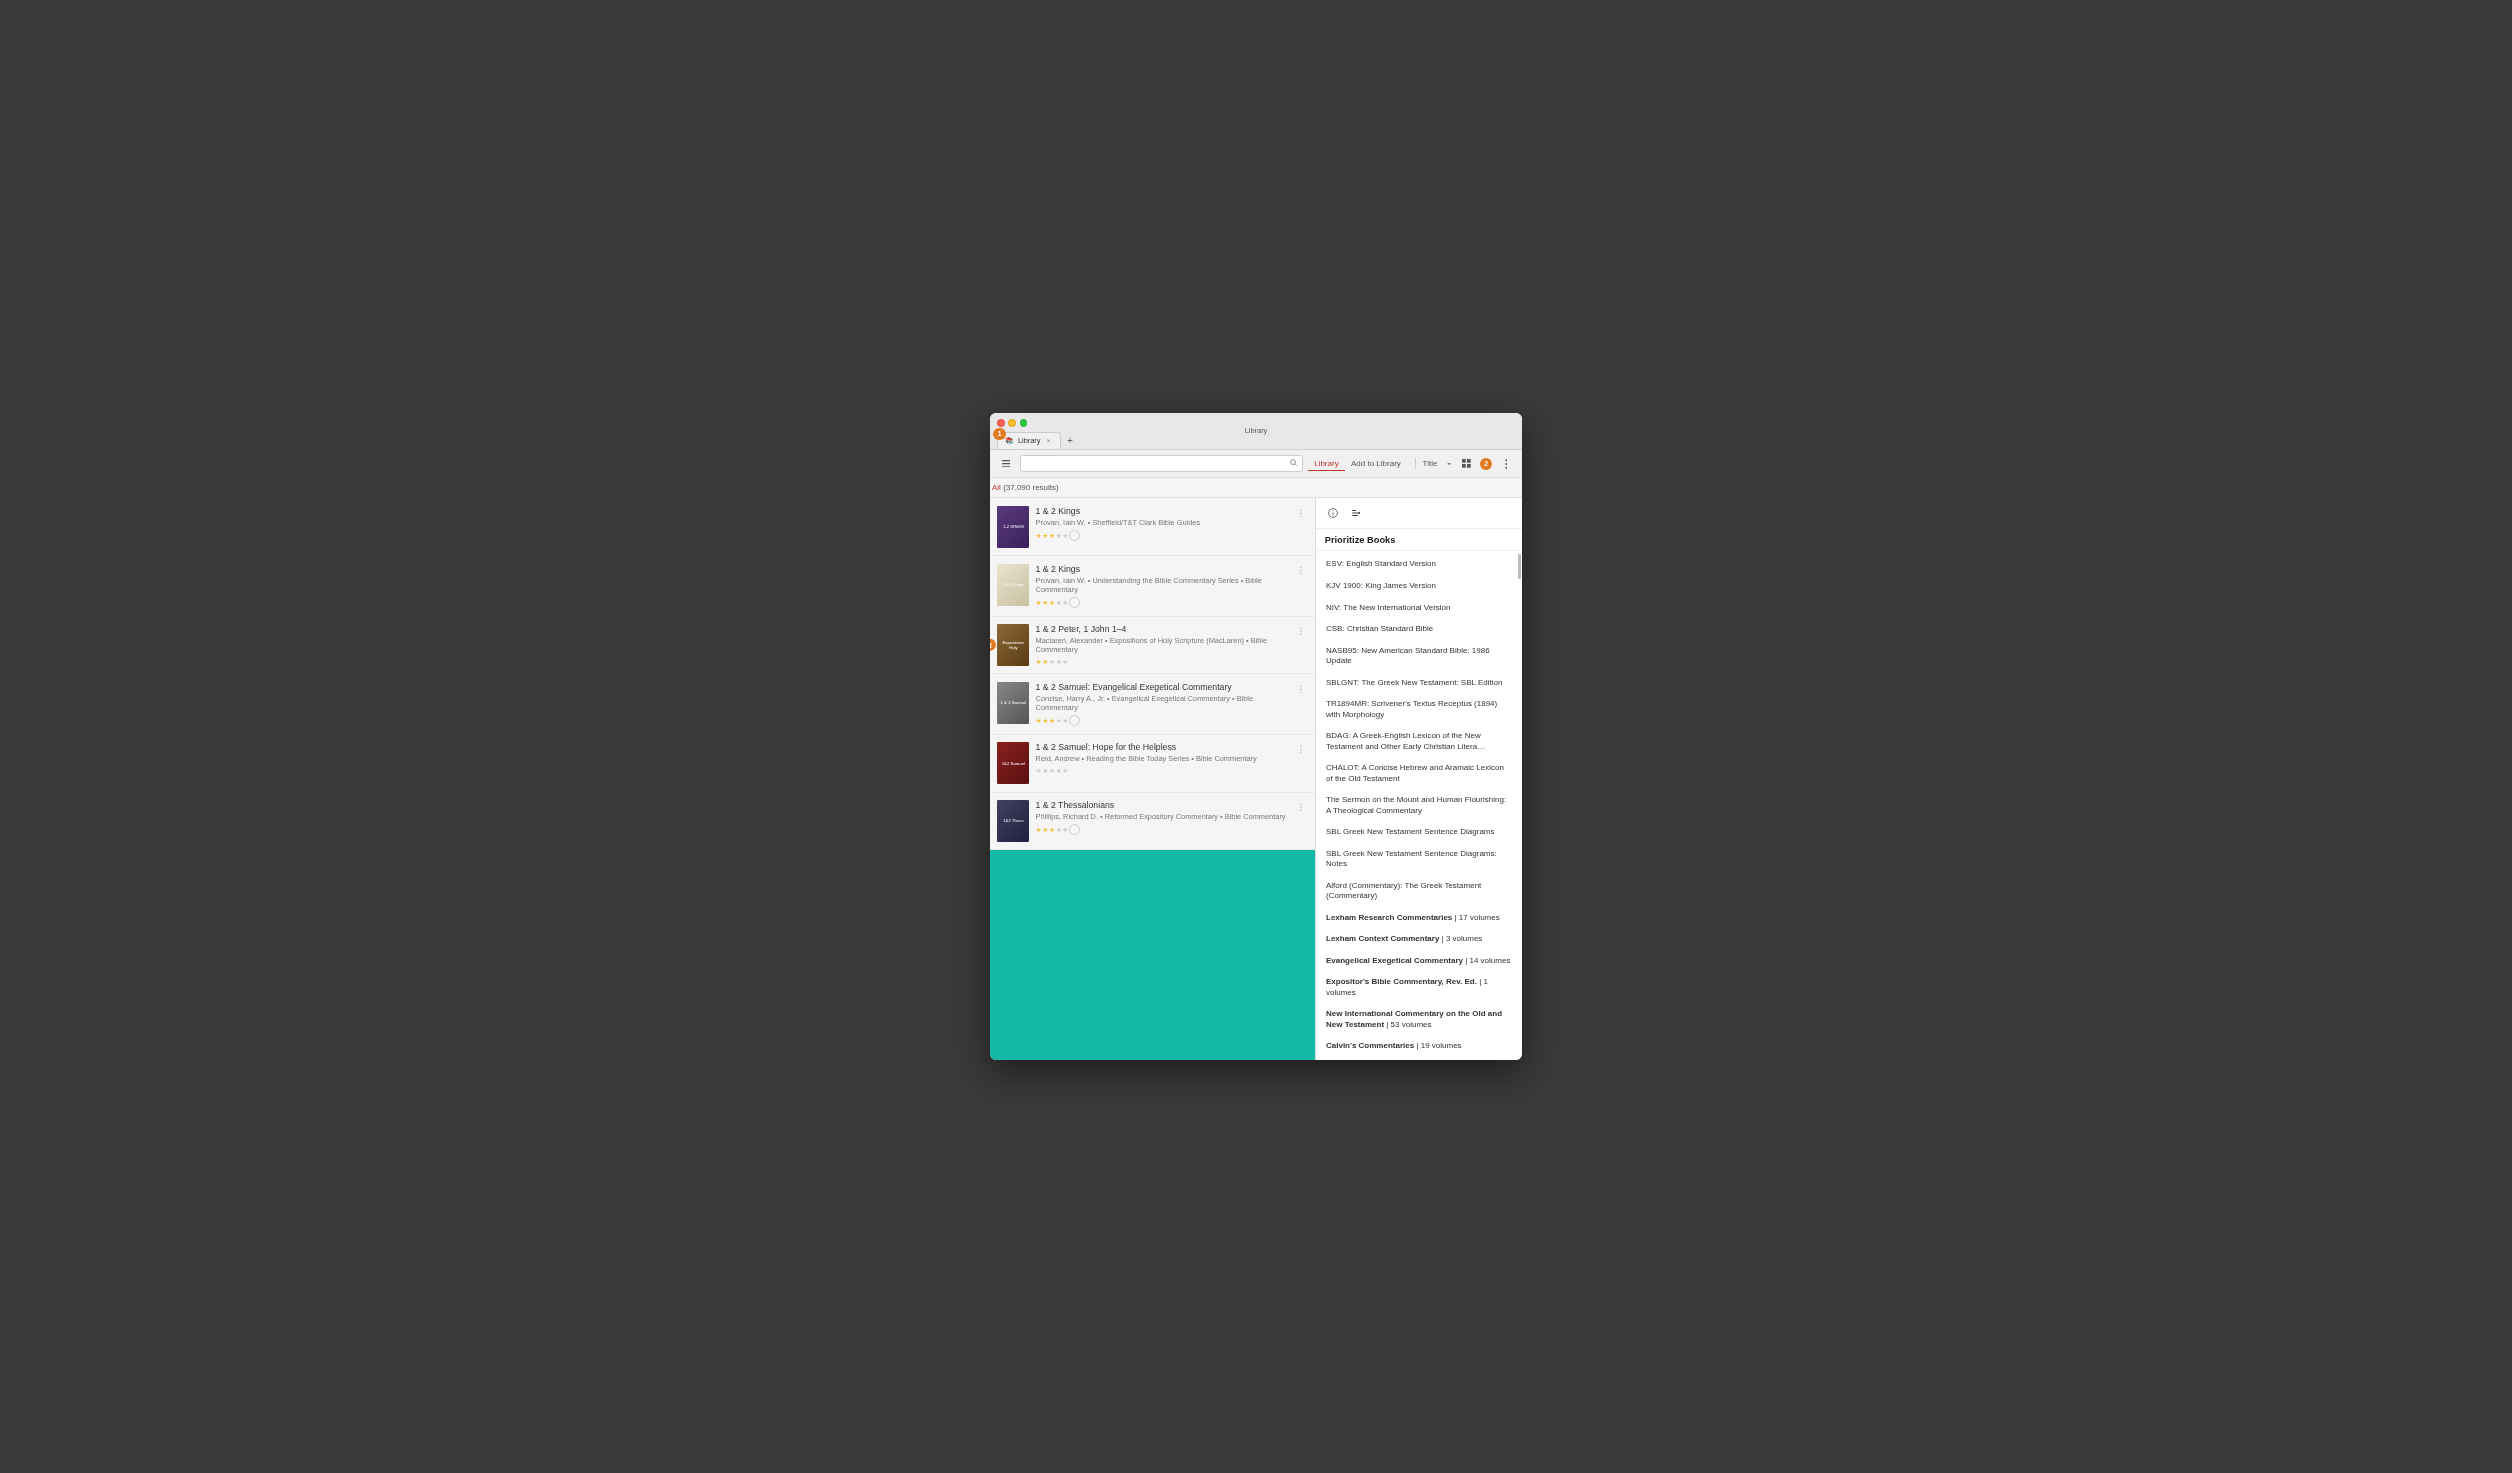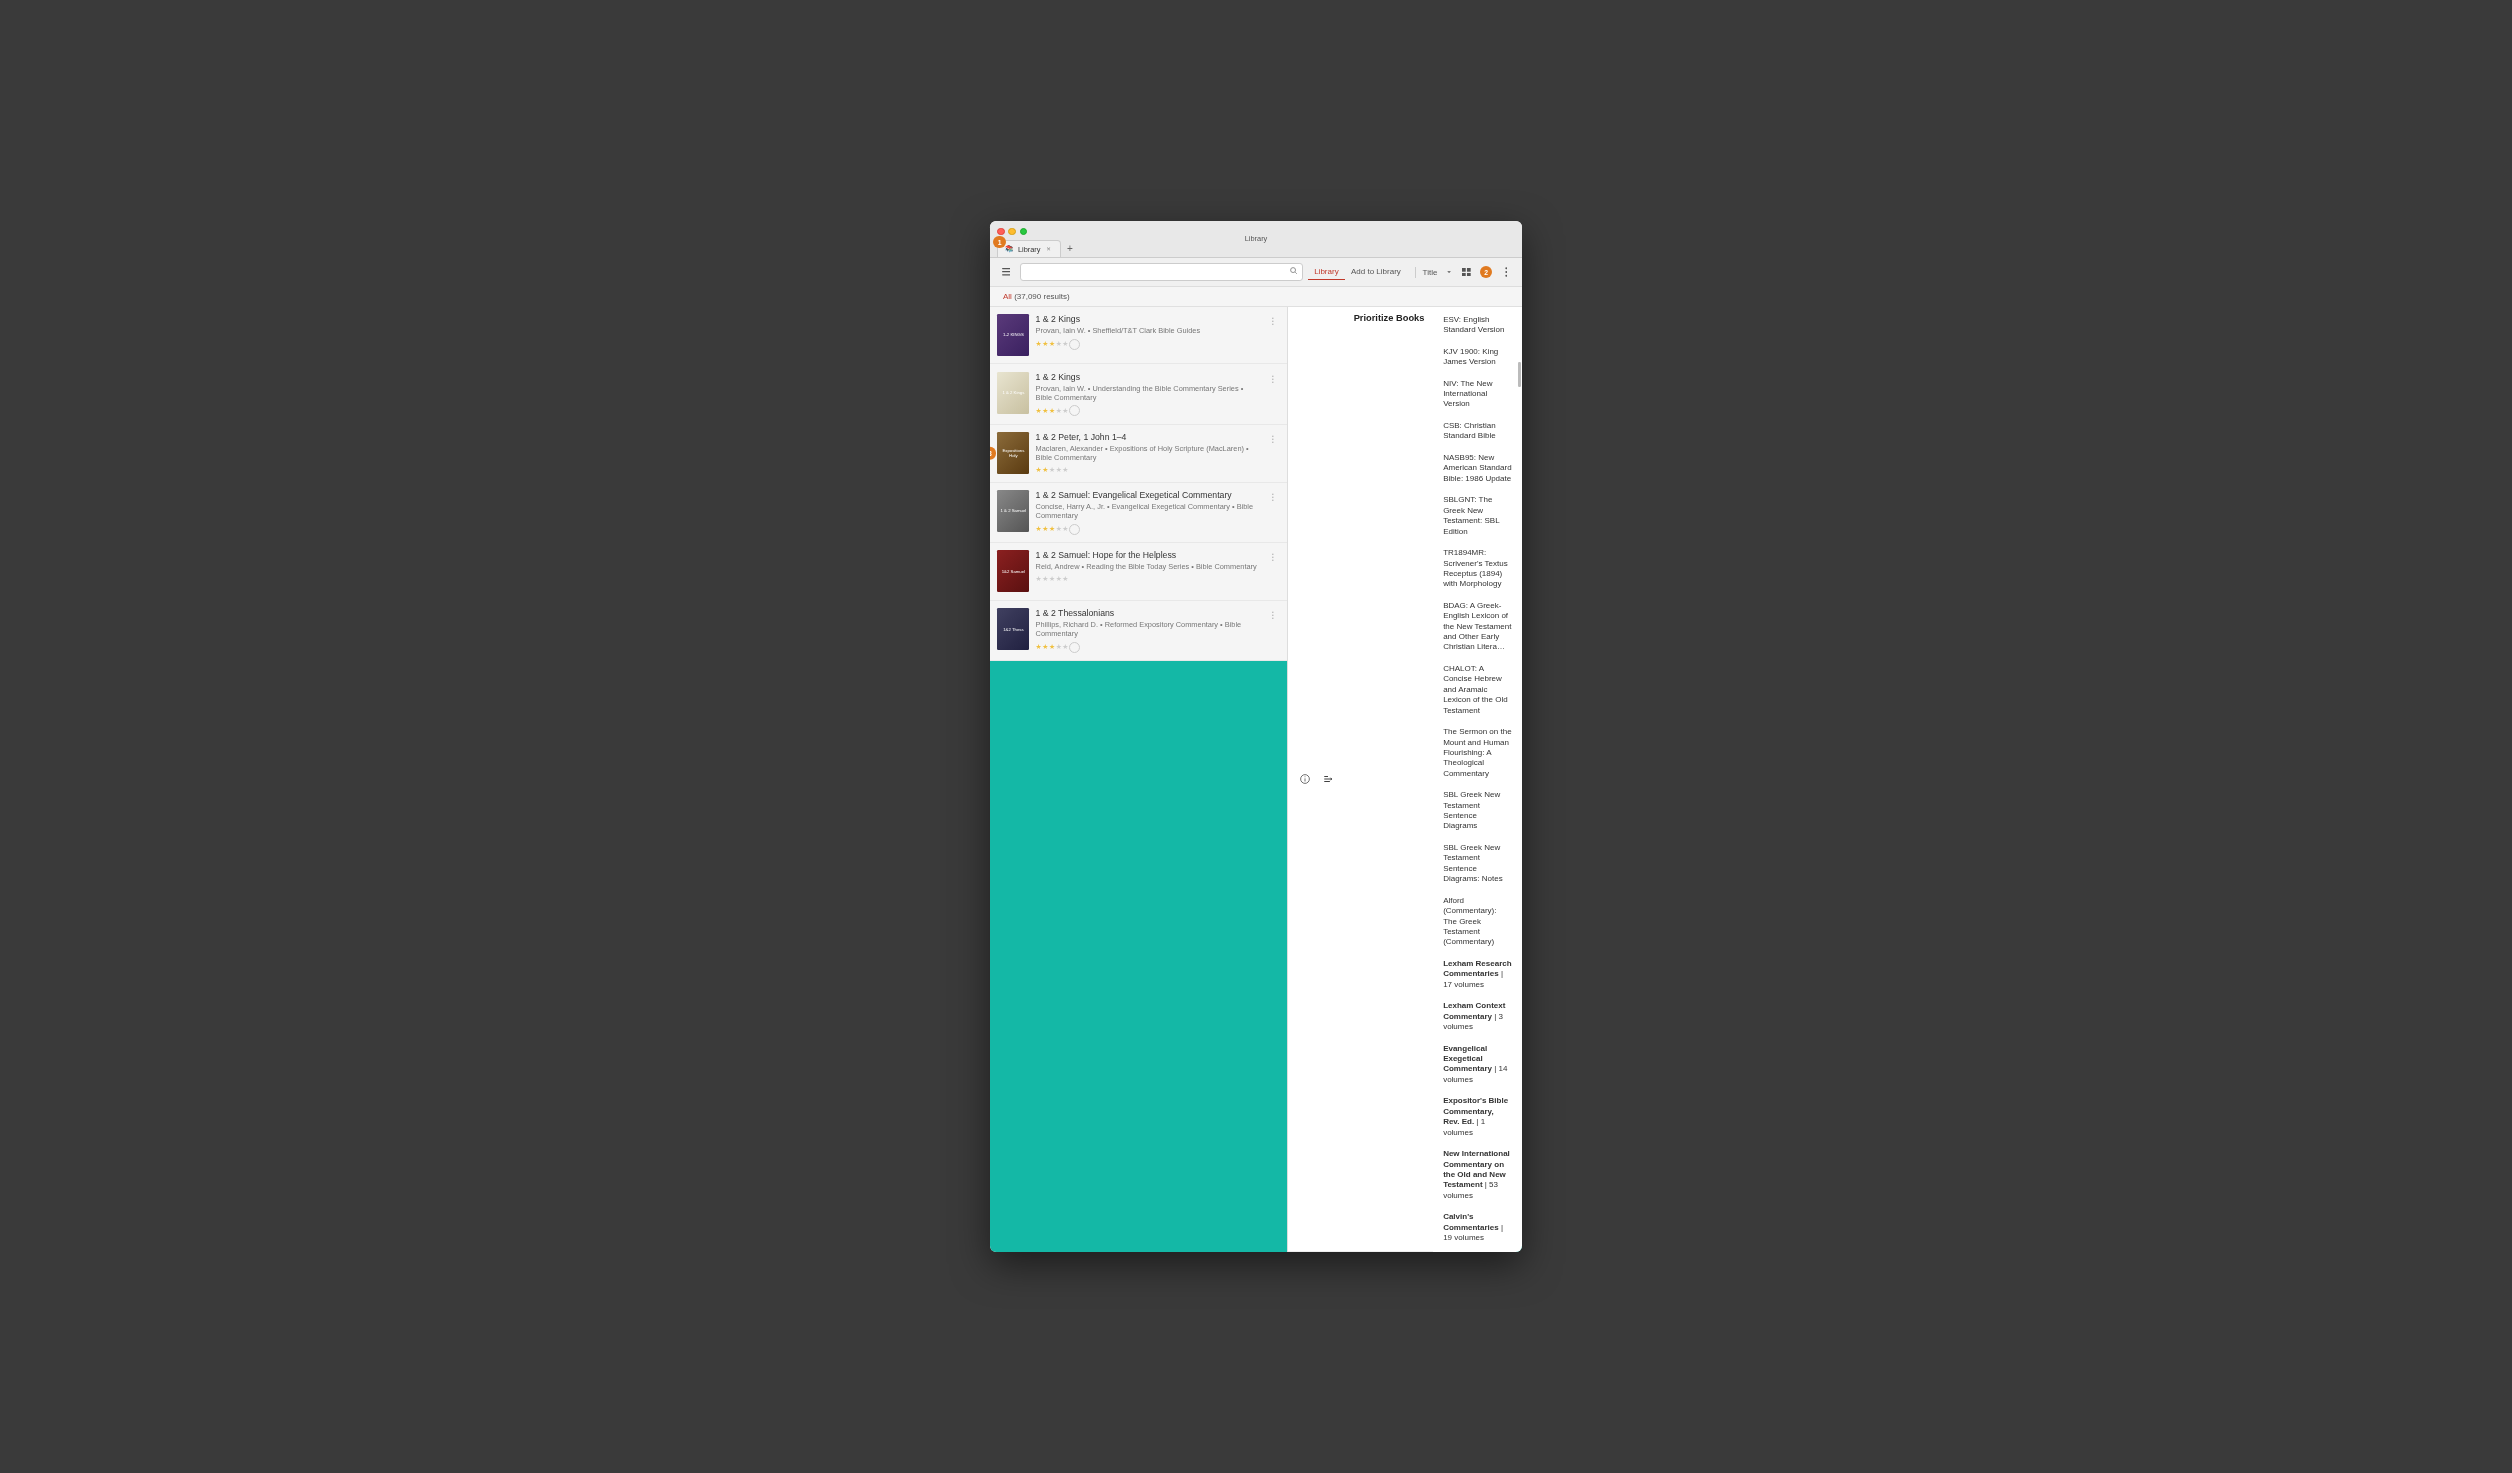--- a/index.html
+++ b/index.html
@@ -196,21 +196,21 @@
     }
     
     .content-area {
       display: flex;
       background: #14b8a6;
       min-height: 359px;
       position: relative;
     }
     
     .filter-bar {
-      padding: 5px 13px;
+      padding: 5px 2px;
       background: #f5f5f5;
       border-bottom: 0.6px solid #e0e0e0;
       font-size: 8px;
       color: #555;
     }
     .filter-bar .all-label {
       color: #c0392b;
       font-weight: 500;
     }
     
@@ -297,26 +297,26 @@
     .cover-text {
       color: white;
       font-size: 4.3px;
       text-align: center;
       padding: 1.2px;
       line-height: 1.2;
     }
 
     
     .right-panel {
-      width: 235px;
+      width: 207px;
       flex-shrink: 0;
       background: white;
       border-left: 0.6px solid #ddd;
       display: flex;
-      flex-direction: row;
+      flex-direction: column;
       position: relative;
     }
     .panel-header {
       display: flex;
       align-items: center;
       gap: 5px;
       padding: 6.2px 8.7px;
       border-bottom: 0.6px solid #eee;
     }
     .panel-icon-btn {

